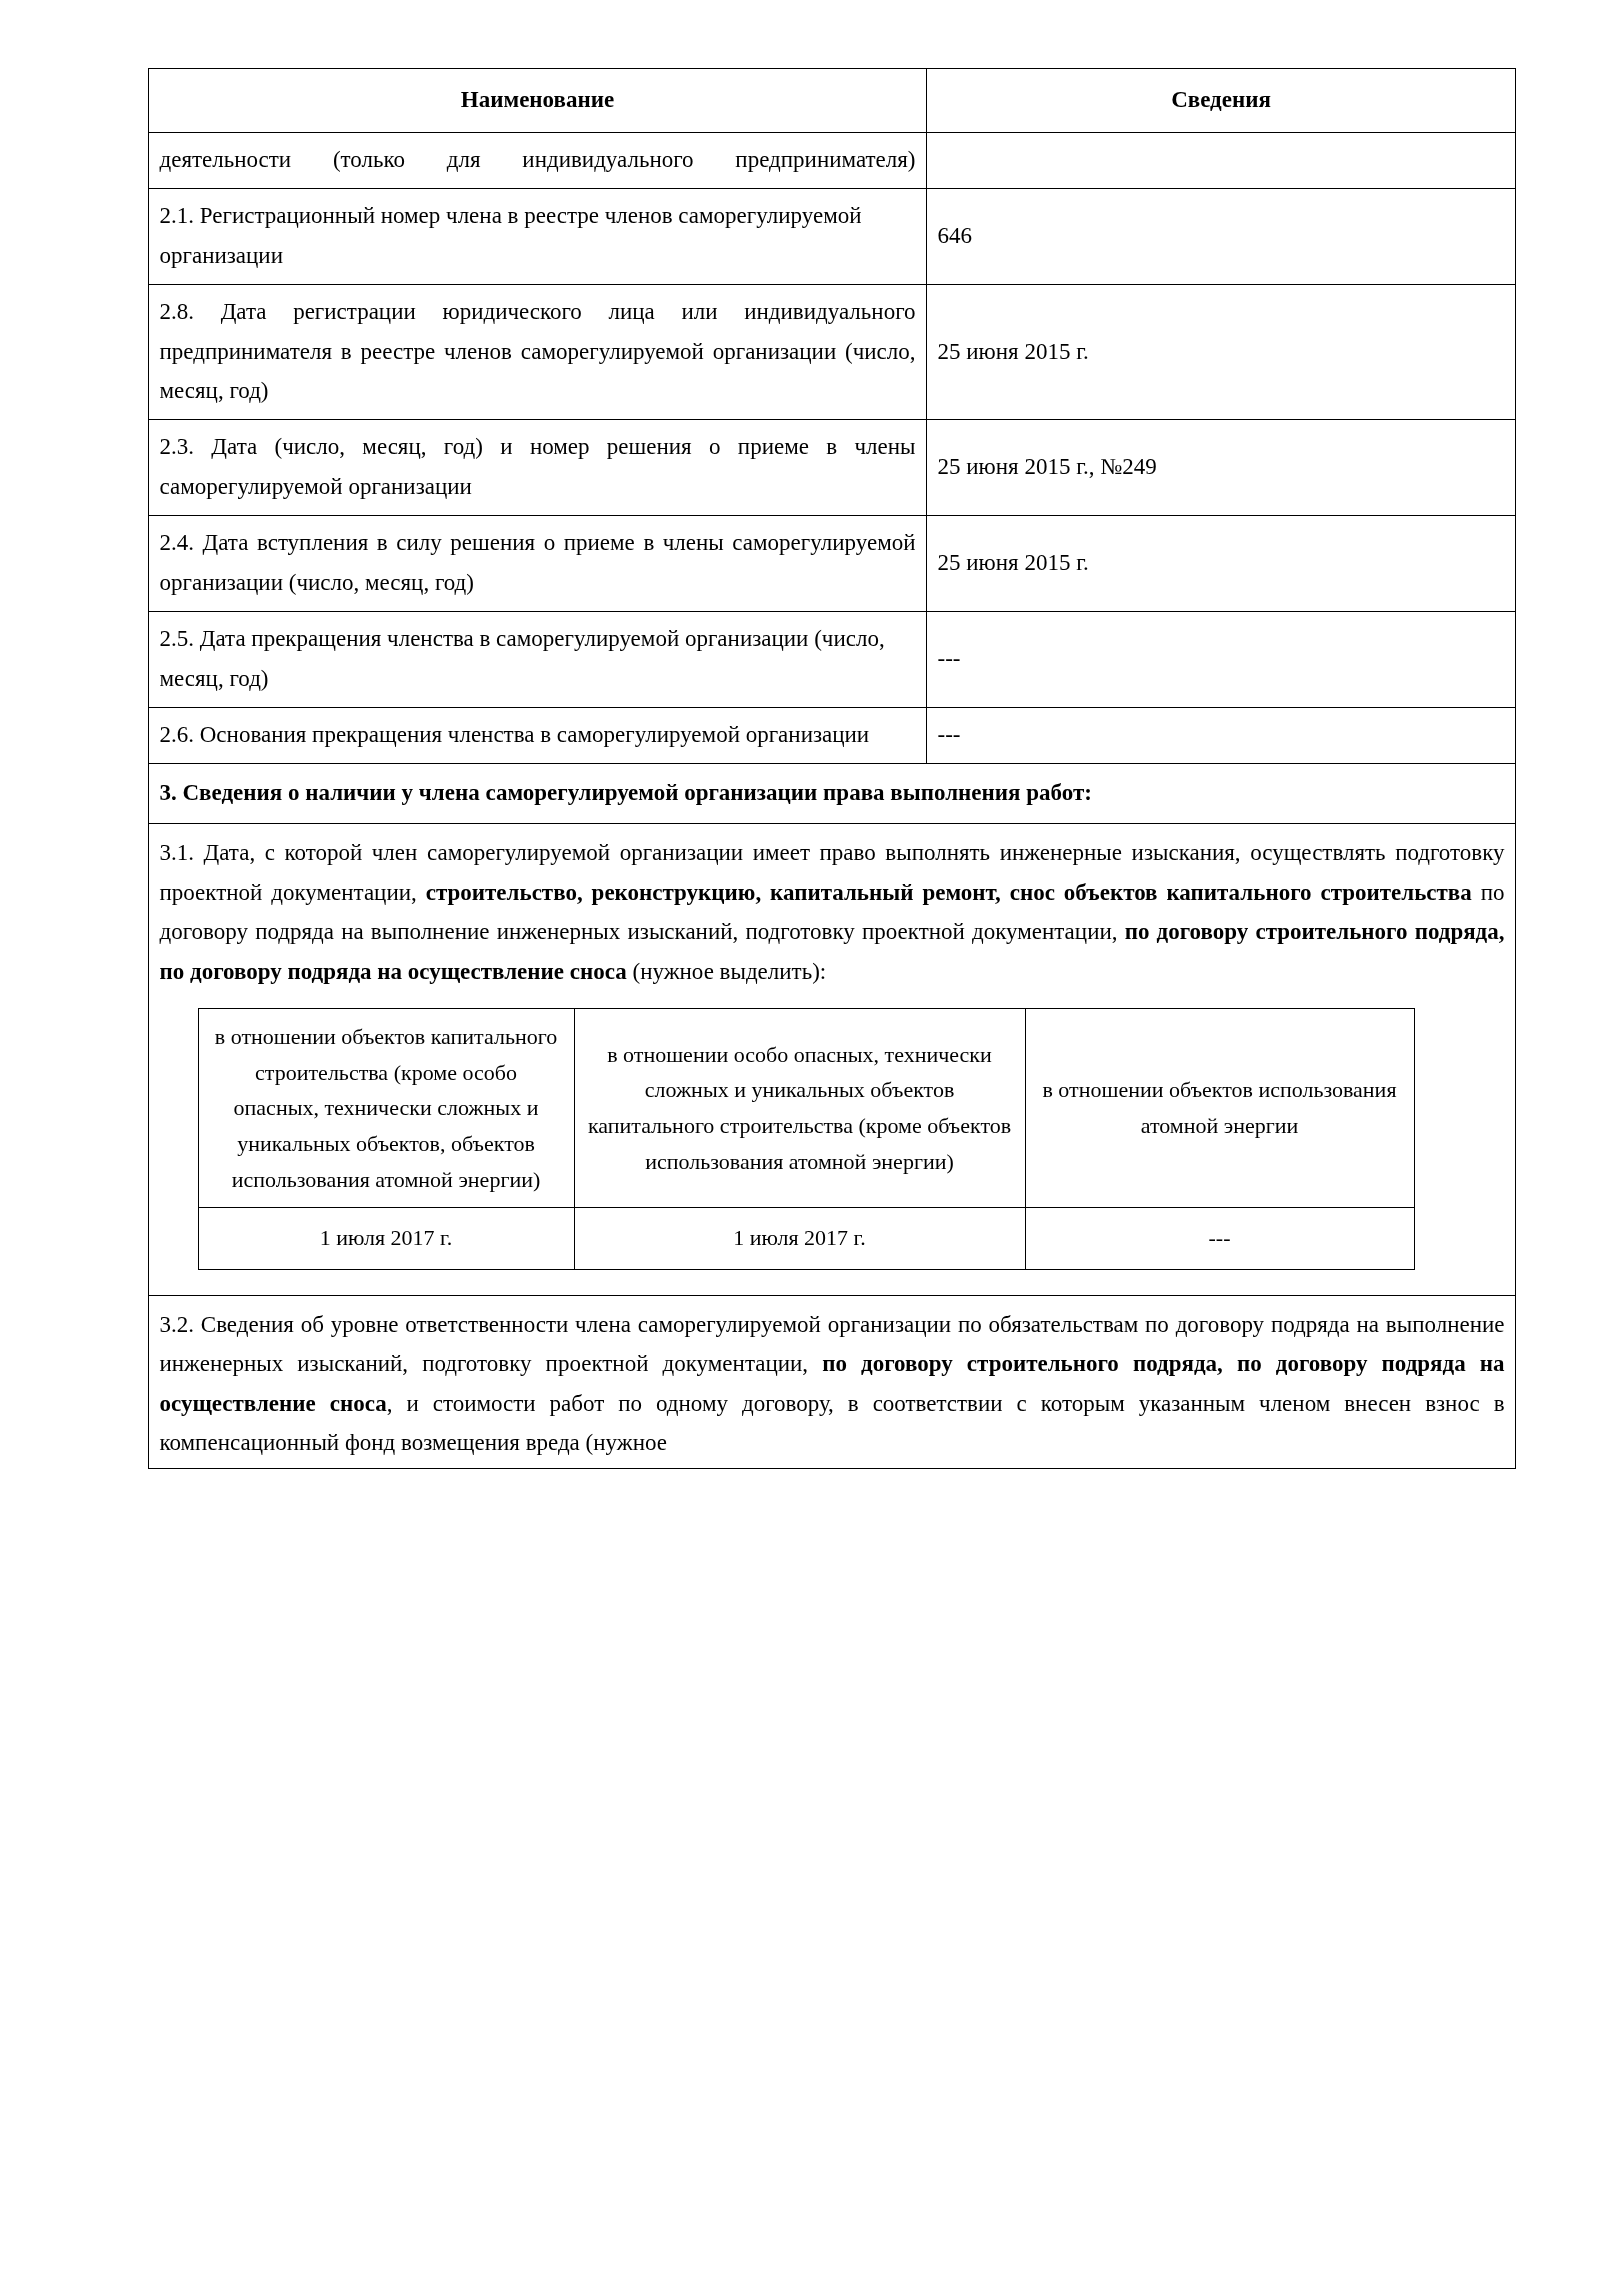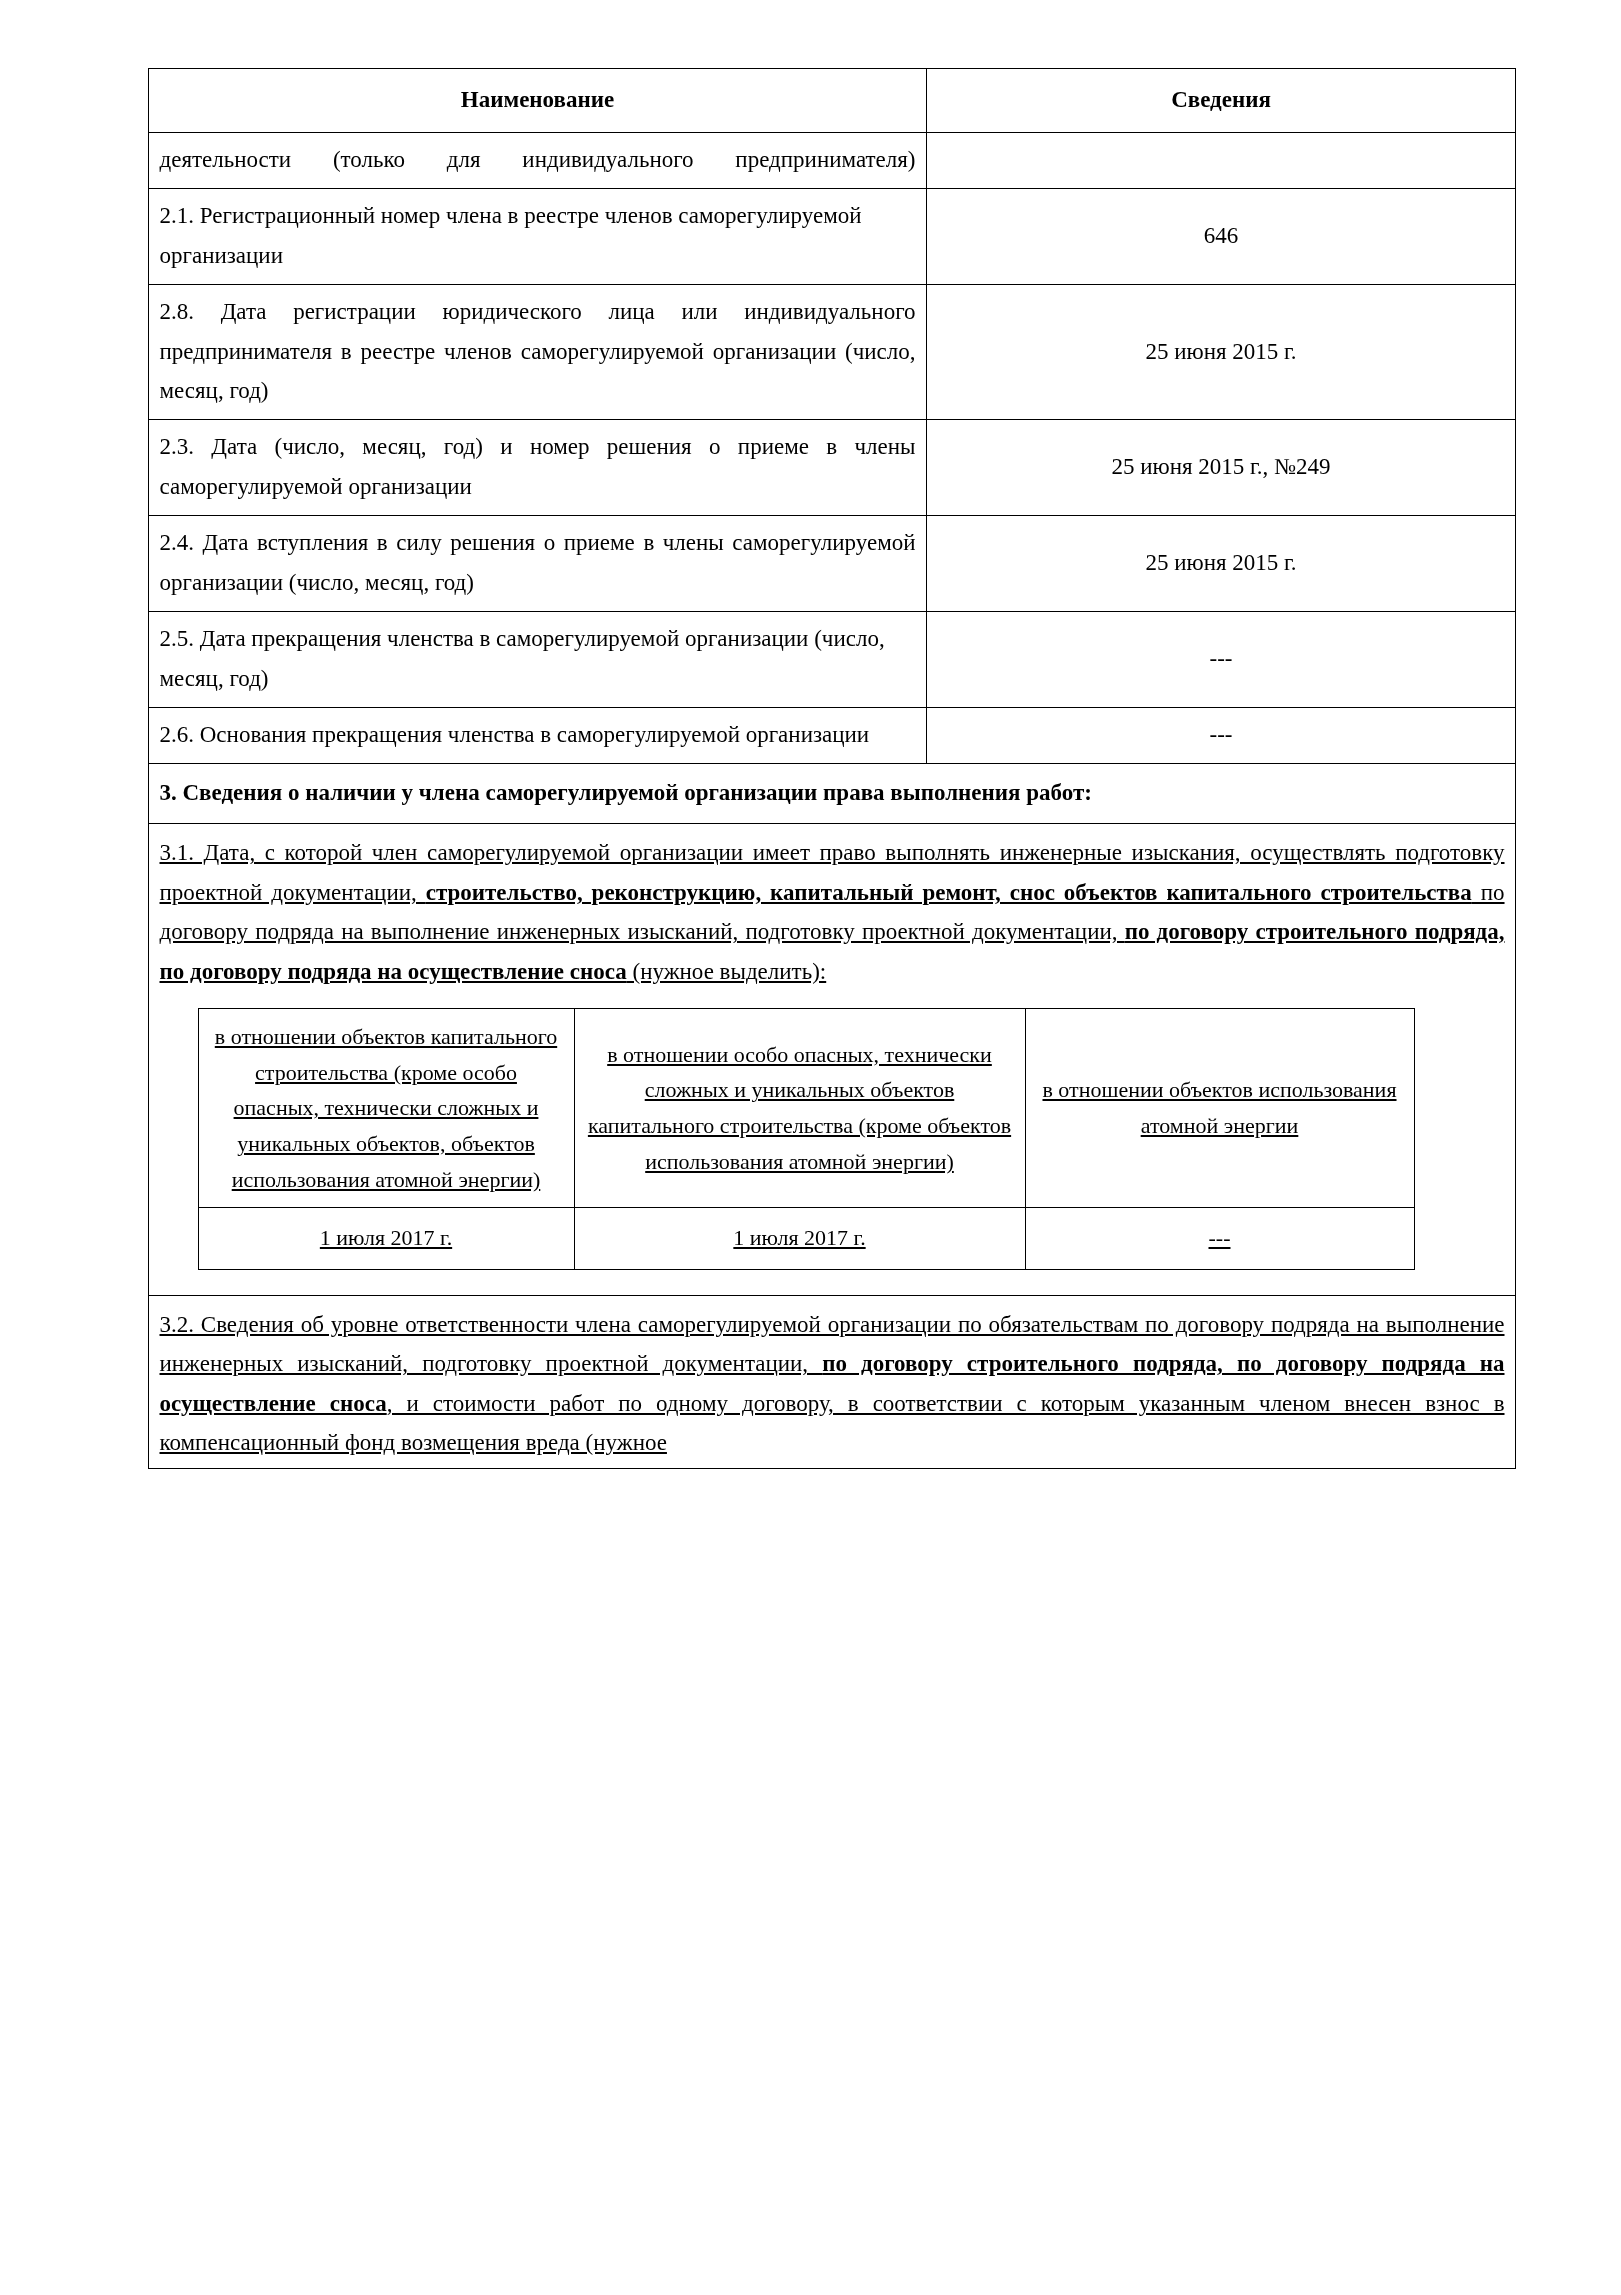--- a/index.html
+++ b/index.html
@@ -45,38 +45,37 @@
   .just {
     text-align: justify;
     text-align-last: justify;
     hyphens: none;
   }
   .just-last-left {
     text-align: justify;
     text-align-last: left;
   }
   .left { text-align: left; }
-  .ctr  { text-align: center; }
+  .ctr  { }
   .bold { font-weight: bold; }
   .sect {
     text-align: justify;
     text-align-last: left;
     font-weight: bold;
     padding-top: 9.2px !important;
     padding-bottom: 10.5px !important;
   }
   .sect-one {
     text-align: left;
     font-weight: bold;
     padding-top: 9.2px !important;
     padding-bottom: 10.5px !important;
   }
   .para-cell {
     padding: 9.2px 10.5px 5.2px 10.5px !important;
-    text-decoration: underline;
   }
   .para {
     text-align: justify;
     text-align-last: left;
     margin: 0;
   }
   table.nested {
     width: 1217px;
     margin: 17px 0 19.6px 38px;
     border-collapse: collapse;

